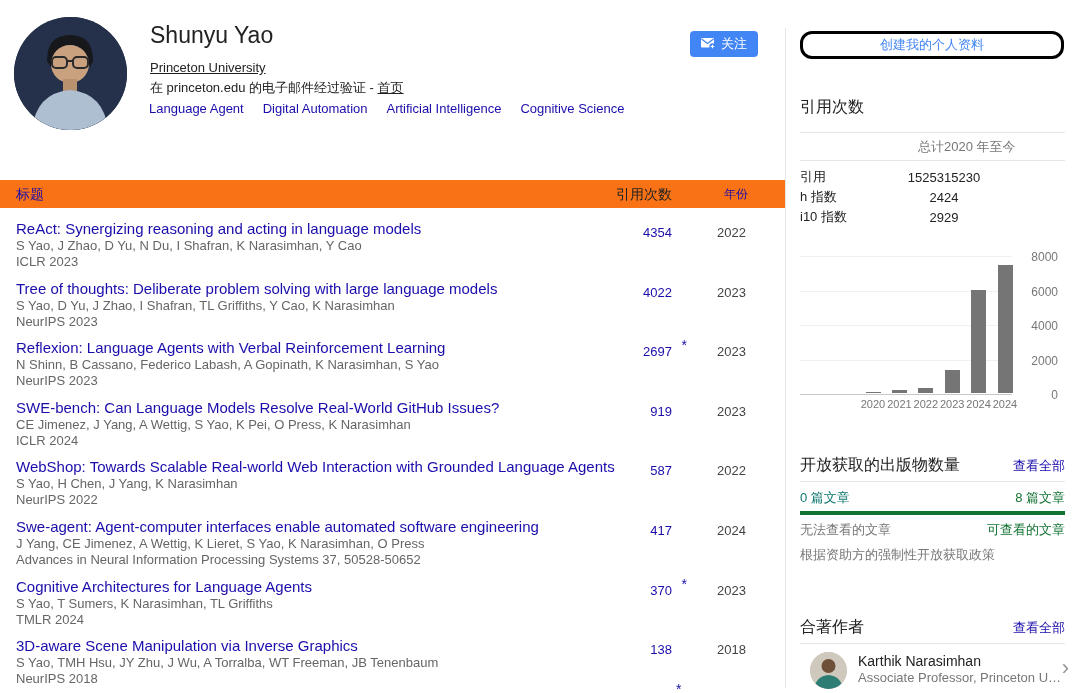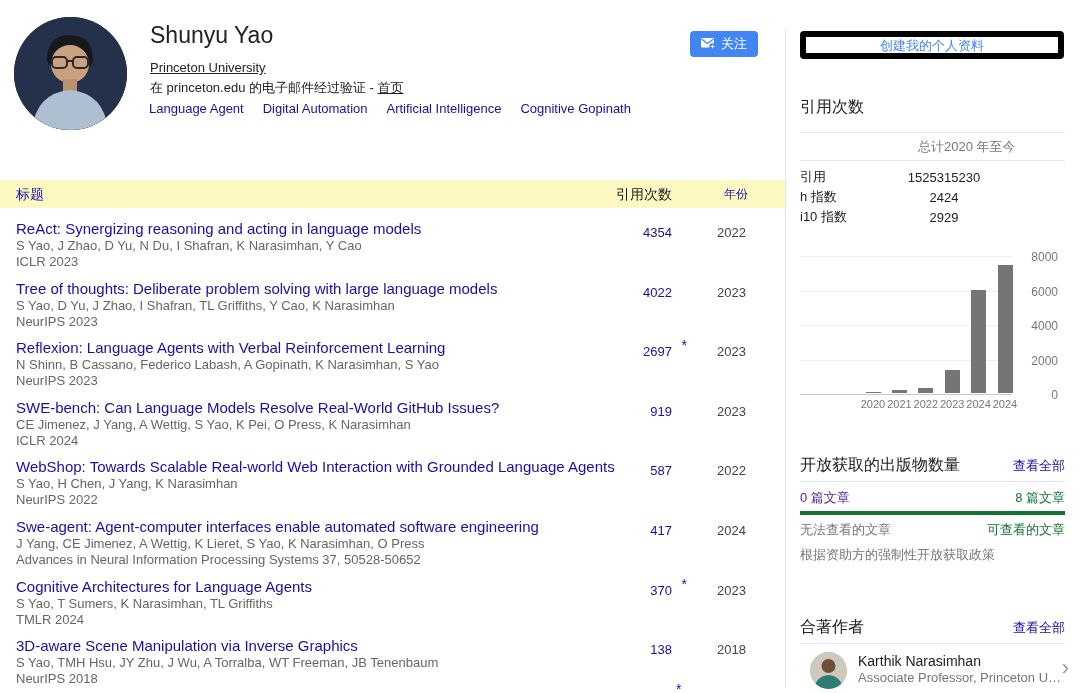--- a/index.html
+++ b/index.html
@@ -23,38 +23,38 @@
   .affil-link { position:absolute; left:150px; top:60px; font-size:13px; color:#222; text-decoration:underline; }
   .verified-line { position:absolute; left:150px; top:79px; font-size:13px; color:#222; }
   .verified-line a { color:#222; text-decoration:underline; }
   .interests { position:absolute; left:149px; top:101px; font-size:13px; white-space:nowrap; }
   .interest { color:#1a0dab; margin-right:19px; }
 
   .follow-btn { position:absolute; left:690px; top:31px; width:68px; height:26px; background:#4285f4;
     border:none; border-radius:4px; color:#fff; font-size:13px; display:flex; align-items:center;
     justify-content:center; gap:5px; cursor:pointer; font-family:inherit; }
 
-  .tbl-header { position:absolute; left:0; top:180px; width:785px; height:28px; background:#fef9c3; }
+  .tbl-header { position:absolute; left:0; top:180px; width:785px; height:28px; background:#f97316; }
   .th-title { position:absolute; left:16px; top:6px; font-size:14px; color:#1a0dab; }
   .th-cited { position:absolute; right:113px; top:6px; font-size:14px; color:#222; }
   .th-year  { position:absolute; right:37px; top:6px; font-size:12px; color:#1a0dab; }
 
   .rows { position:absolute; left:0; top:214px; width:785px; }
   .pub-row { position:relative; height:59.6px; }
   .pub-title { display:block; margin-left:16px; padding-top:5px; font-size:15px; line-height:19px; color:#1a0dab; white-space:nowrap; }
   .pub-authors, .pub-venue { margin-left:16px; font-size:13px; line-height:16px; color:#666; white-space:nowrap; }
   .pub-cited { position:absolute; top:11px; right:113px; font-size:13px; color:#1a0dab; }
   .pub-star  { position:absolute; top:4px; right:98px; font-size:14px; color:#1a0dab; }
   .pub-year  { position:absolute; top:11px; right:39px; font-size:13px; color:#444; }
   .partial-star { position:absolute; left:676px; top:681px; font-size:14px; color:#1a0dab; }
 
   
   .sidebar { position:absolute; left:800px; top:0; width:265px; height:693px; }
   .create-btn { position:absolute; left:0; top:31px; width:264px; height:28px; background:#fff;
-    border:6px solid #000000; border-radius:4px; color:#4285f4; font-size:13px; cursor:pointer; font-family:inherit; }
+    border:3px solid #000000; border-radius:12px; color:#4285f4; font-size:13px; cursor:pointer; font-family:inherit; }
 
   .cited-title { position:absolute; left:0; top:97px; font-size:16px; color:#222; }
 
   .stats { position:absolute; left:0; top:132px; width:265px; font-size:13px; }
   .stats-header { display:flex; align-items:center; height:29px; border-top:1px solid #e6e6e6; border-bottom:1px solid #e6e6e6; color:#777; }
   .stats-body { padding-top:6px; }
   .stats-row { display:flex; align-items:center; height:20px; color:#222; }
   .c1 { width:80px; text-align:left; }
   .c2 { width:64px; text-align:right; }
   .c3 { flex:1; text-align:left; padding-right:15px; }
@@ -67,21 +67,21 @@
   .ytick { position:absolute; width:48px; text-align:right; padding-right:2px; font-size:12px; color:#777; }
   .xticks { position:absolute; left:0; top:398px; width:212px; height:14px; }
   .xtick { position:absolute; width:28px; text-align:center; font-size:11px; color:#777; }
 
   .section-head { position:absolute; left:0; width:265px; display:flex; justify-content:space-between; align-items:baseline; }
   .section-title { font-size:16px; color:#222; }
   .view-all { font-size:13px; color:#1a0dab; }
   .hdivider { position:absolute; left:0; width:265px; height:1px; background:#e6e6e6; }
 
   .oa-counts { position:absolute; left:0; top:489px; width:265px; display:flex; justify-content:space-between; font-size:13px; }
-  .oa-closed-count { color:#4c1d95; }
+  .oa-closed-count { color:#0f766e; }
   .oa-open-count { color:#137333; }
   .oa-bar { position:absolute; left:0; top:511px; width:265px; height:4px; background:#137333; }
   .oa-labels { position:absolute; left:0; top:521px; width:265px; display:flex; justify-content:space-between; font-size:13px; }
   .oa-closed-label { color:#777; }
   .oa-open-label { color:#137333; }
   .oa-note { position:absolute; left:0; top:546px; font-size:13px; color:#777; }
 
   .co-item { position:absolute; left:8px; top:651px; width:265px; height:42px; }
   .co-avatar { position:absolute; left:2px; top:1px; width:37px; height:37px; border-radius:50%; overflow:hidden; background:#d8d2c8; }
   .co-name { position:absolute; left:50px; top:2px; font-size:14px; font-weight:500; color:#222; white-space:nowrap; }
@@ -107,21 +107,21 @@
       <line x1="53" y1="44" x2="59" y2="44" stroke="#2a2a2a" stroke-width="2"></line>
     </svg>
   </div>
 
   <div class="profile-name">Shunyu Yao</div>
   <a class="affil-link">Princeton University</a>
   <div class="verified-line"><span>在 princeton.edu 的电子邮件经过验证 - </span><a>首页</a></div>
 
   <div class="interests">
     
-  <a class="interest">Language Agent</a><a class="interest">Digital Automation</a><a class="interest">Artificial Intelligence</a><a class="interest">Cognitive Gopinath</a></div>
+  <a class="interest">Language Agent</a><a class="interest">Digital Automation</a><a class="interest">Artificial Intelligence</a><a class="interest">Cognitive Science</a></div>
 
   <button class="follow-btn">
     <svg width="15" height="12" viewBox="0 0 15 12">
       <rect x="0" y="0" width="13" height="9.5" rx="1" fill="#ffffff"></rect>
       <path d="M0.5 1 L6.5 5.5 L12.5 1" stroke="#4285f4" stroke-width="1.2" fill="none"></path>
       <circle cx="11.5" cy="8.5" r="3.2" fill="#4285f4"></circle>
       <path d="M11.5 6.7 v3.6 M9.7 8.5 h3.6" stroke="#ffffff" stroke-width="1.1"></path>
     </svg>
     <span>关注</span>
   </button>

